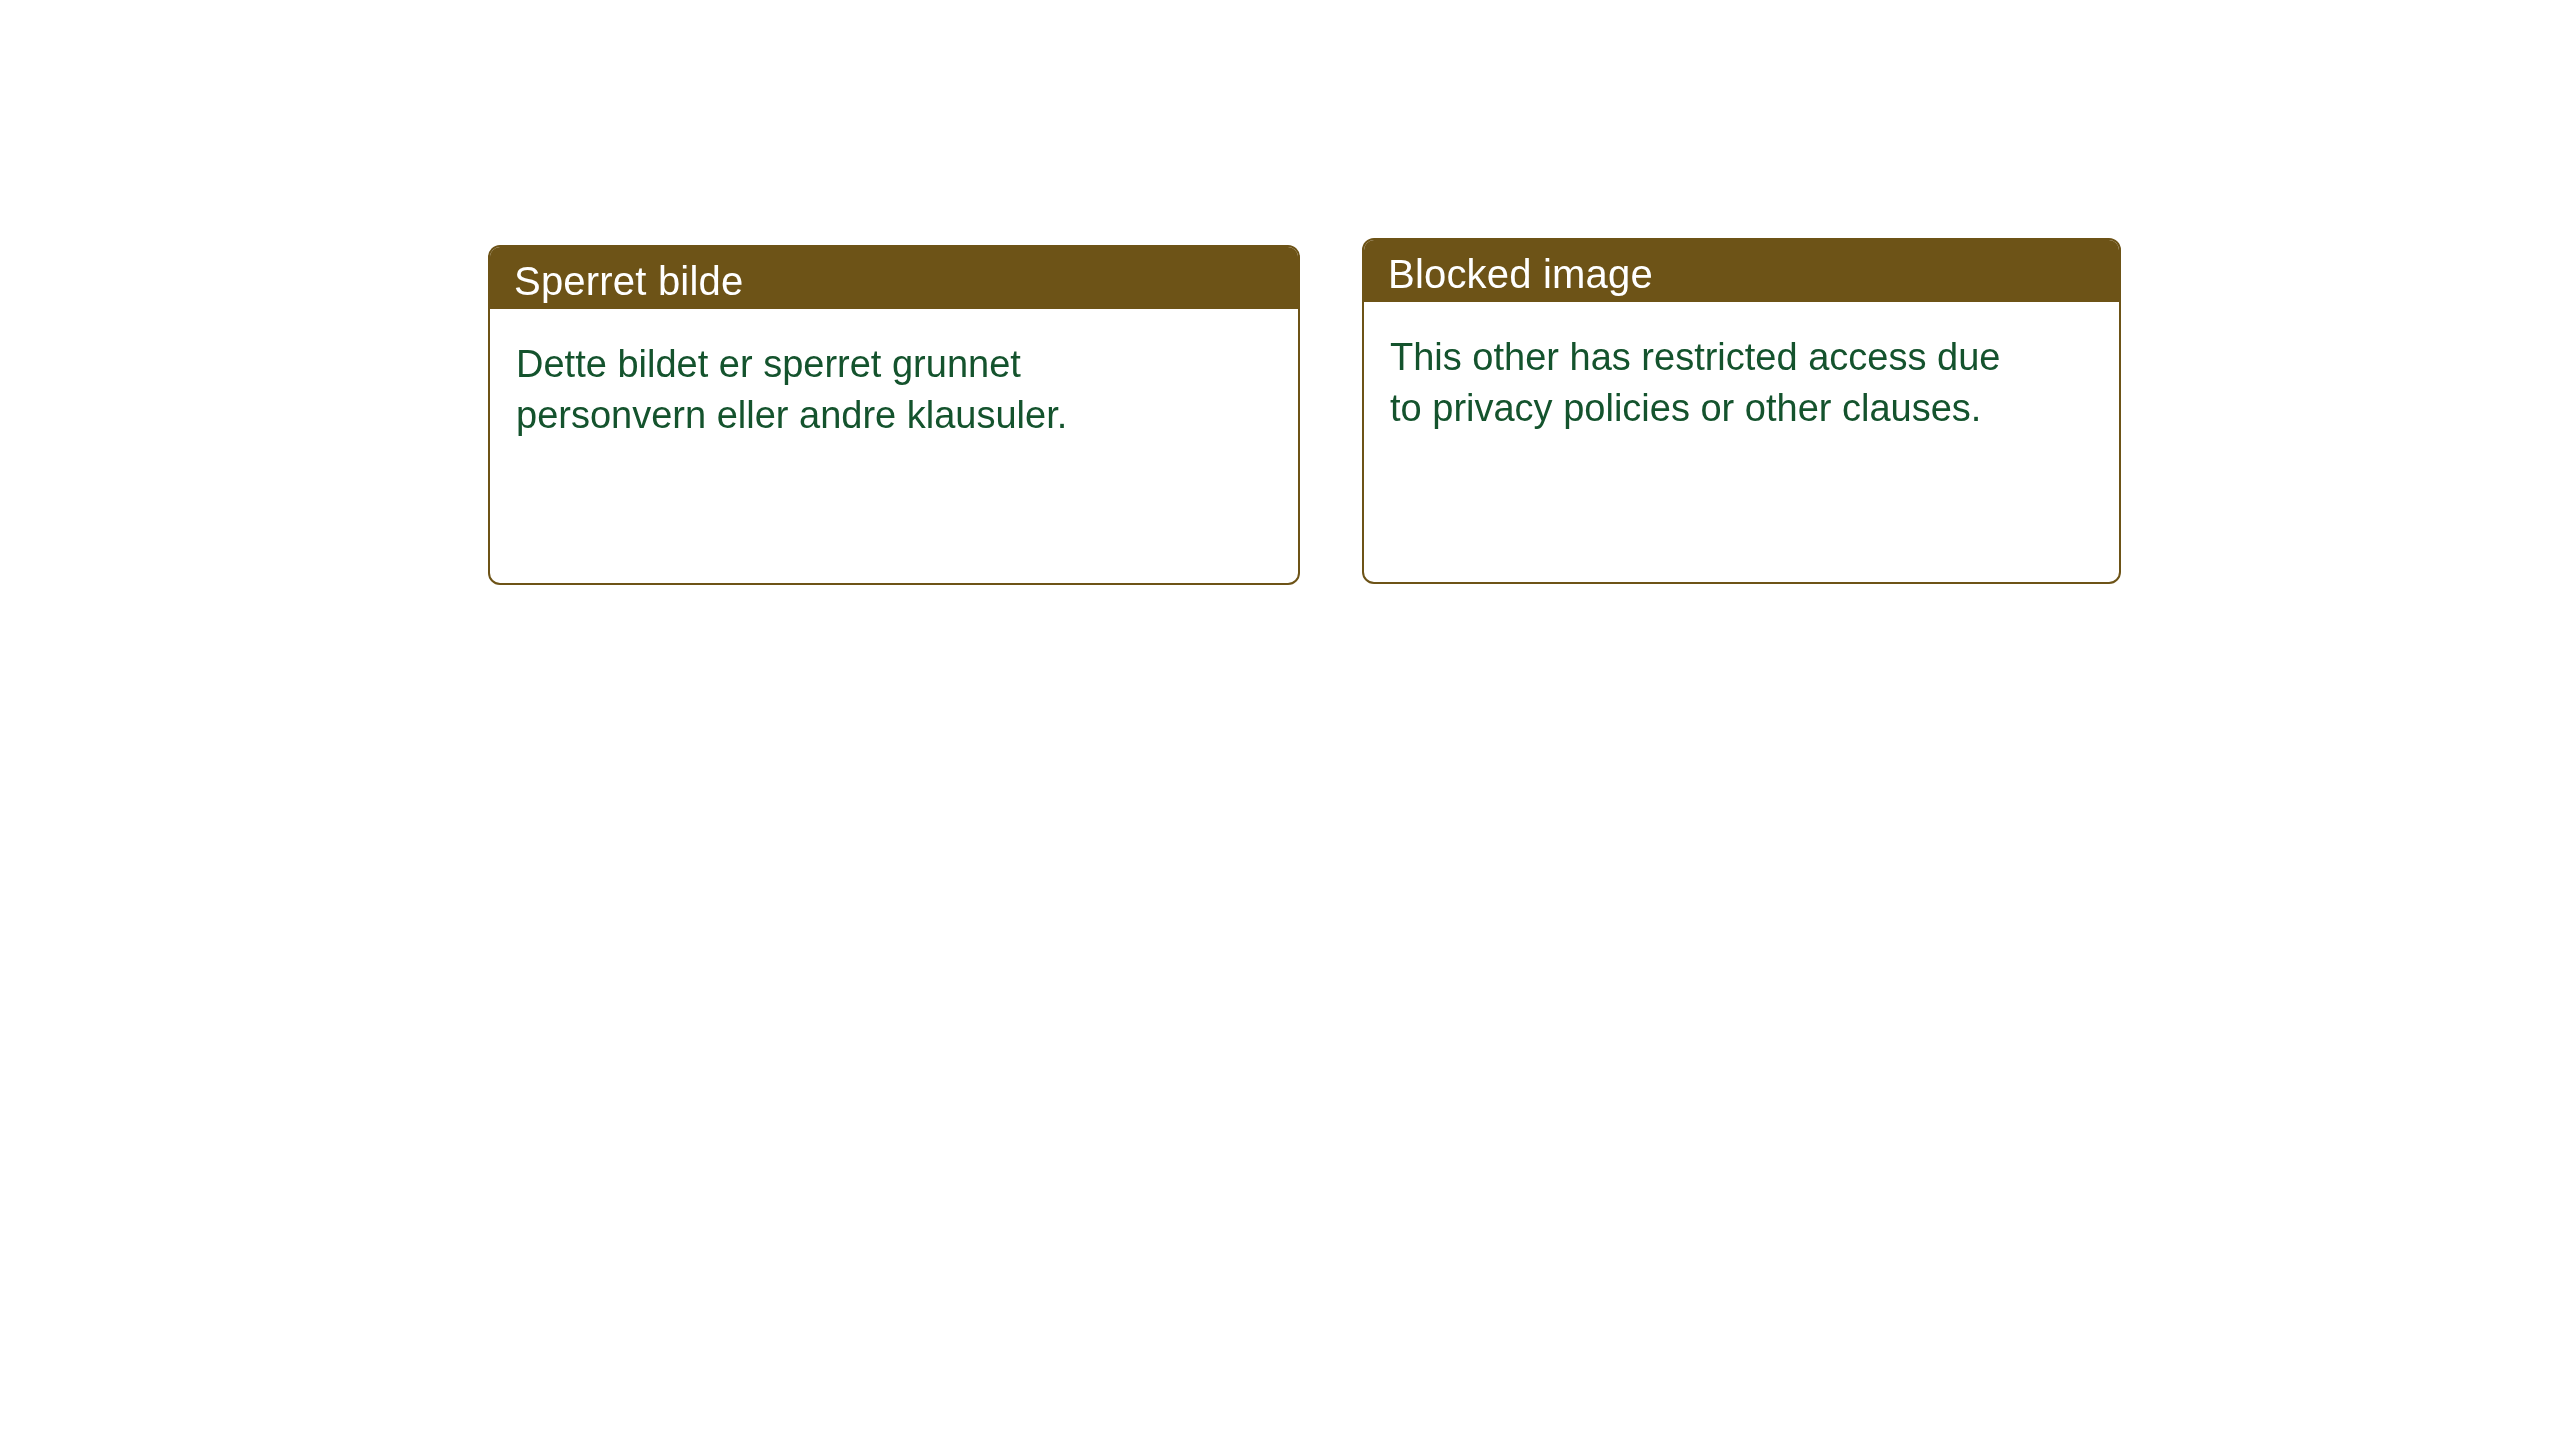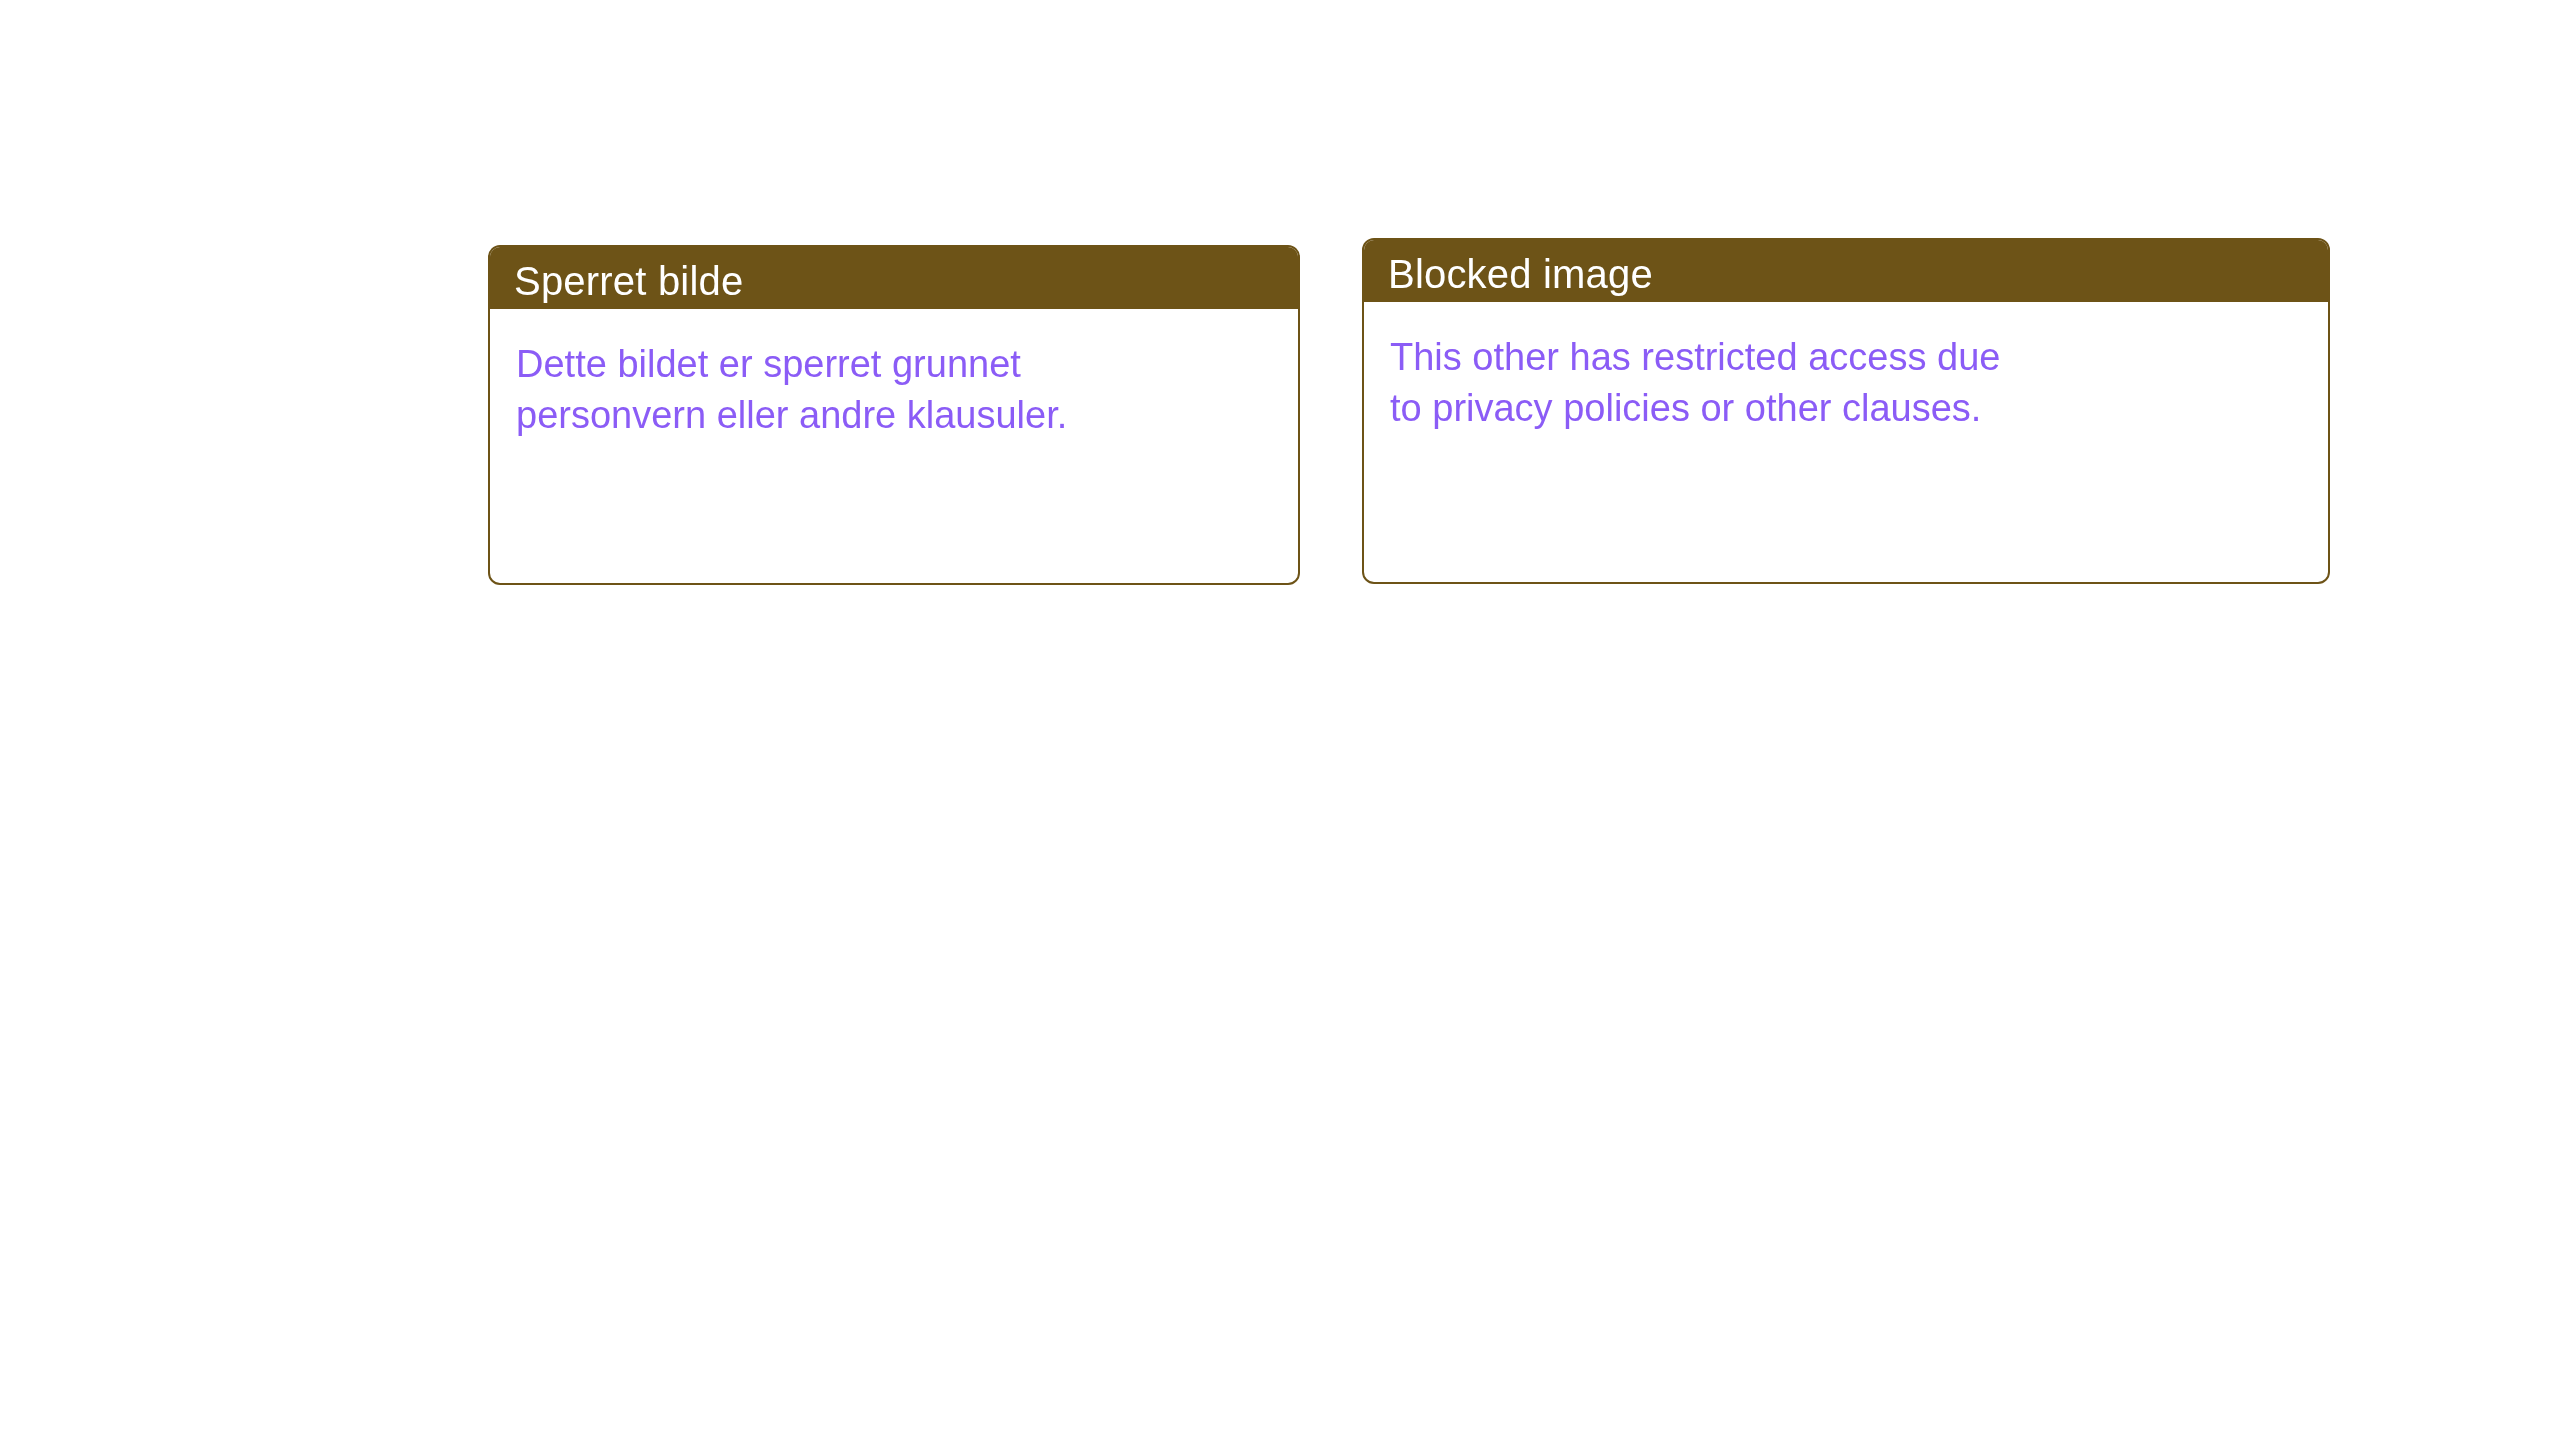--- a/index.html
+++ b/index.html
@@ -32,21 +32,21 @@
   }
   .notice-card.card-no {
     left: 452px;
     top: 245px;
     width: 812px;
     height: 340px;
   }
   .notice-card.card-en {
     left: 1326px;
     top: 238px;
-    width: 968px;
+    width: 759px;
     height: 346px;
   }
   .card-header {
     background: #6d5317;
     color: #ffffff;
     box-sizing: border-box;
     width: 100%;
     padding: 10px 24px 14px 24px;
     font-size: 40px;
     line-height: 1.2;
@@ -55,21 +55,21 @@
   }
   .card-header.header-no {
     height: 62px;
   }
   .card-header.header-en {
     height: 62px;
   }
   .card-body {
     box-sizing: border-box;
     padding: 30px 26px 0 26px;
-    color: #8b5cf6;
+    color: #14532d;
     font-size: 38px;
     line-height: 1.35;
   }
   .card-body p {
     margin: 0;
     max-width: 640px;
   }
 </style>
 </head>
 <body>

